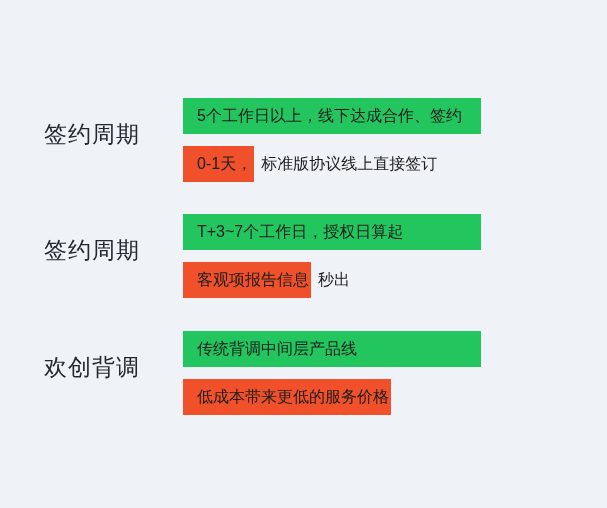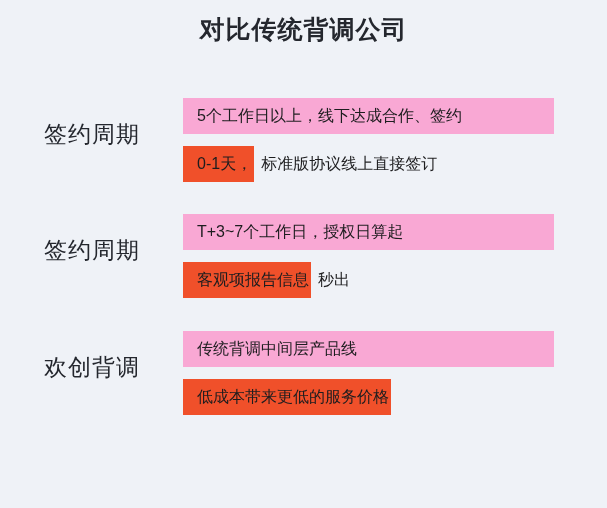--- a/index.html
+++ b/index.html
@@ -79,22 +79,22 @@
     display: inline-flex;
     align-items: center;
     box-sizing: border-box;
     padding-left: 14px;
     padding-right: 2px;
     font-size: 16px;
     line-height: 1;
     color: #1d1d1f;
   }
   .bar-fill.gray {
-    background: #f9a8d4;
-    width: 371px;
+    background: #22c55e;
+    width: 298px;
     padding-right: 10px;
   }
   .bar-fill.orange {
     background: #f0502a;
   }
   .bar-tail {
     font-size: 16px;
     line-height: 1;
     color: #1d1d1f;
     padding-left: 7px;
@@ -132,21 +132,20 @@
     font-size: 13px;
     color: #3b3f47;
     letter-spacing: 0.5px;
   }
 </style>
 </head>
 <body>
 
 <div class="page">
 
-  <div class="title">对比传统背调公司</div>
 
   <div class="row row-1">
     <div class="row-label">签约周期</div>
     <div class="bars">
       <div class="bar">
         <span class="bar-fill gray">5个工作日以上，线下达成合作、签约</span>
       </div>
       <div class="bar">
         <span class="bar-fill orange">0-1天，</span>
         <span class="bar-tail">标准版协议线上直接签订</span>

